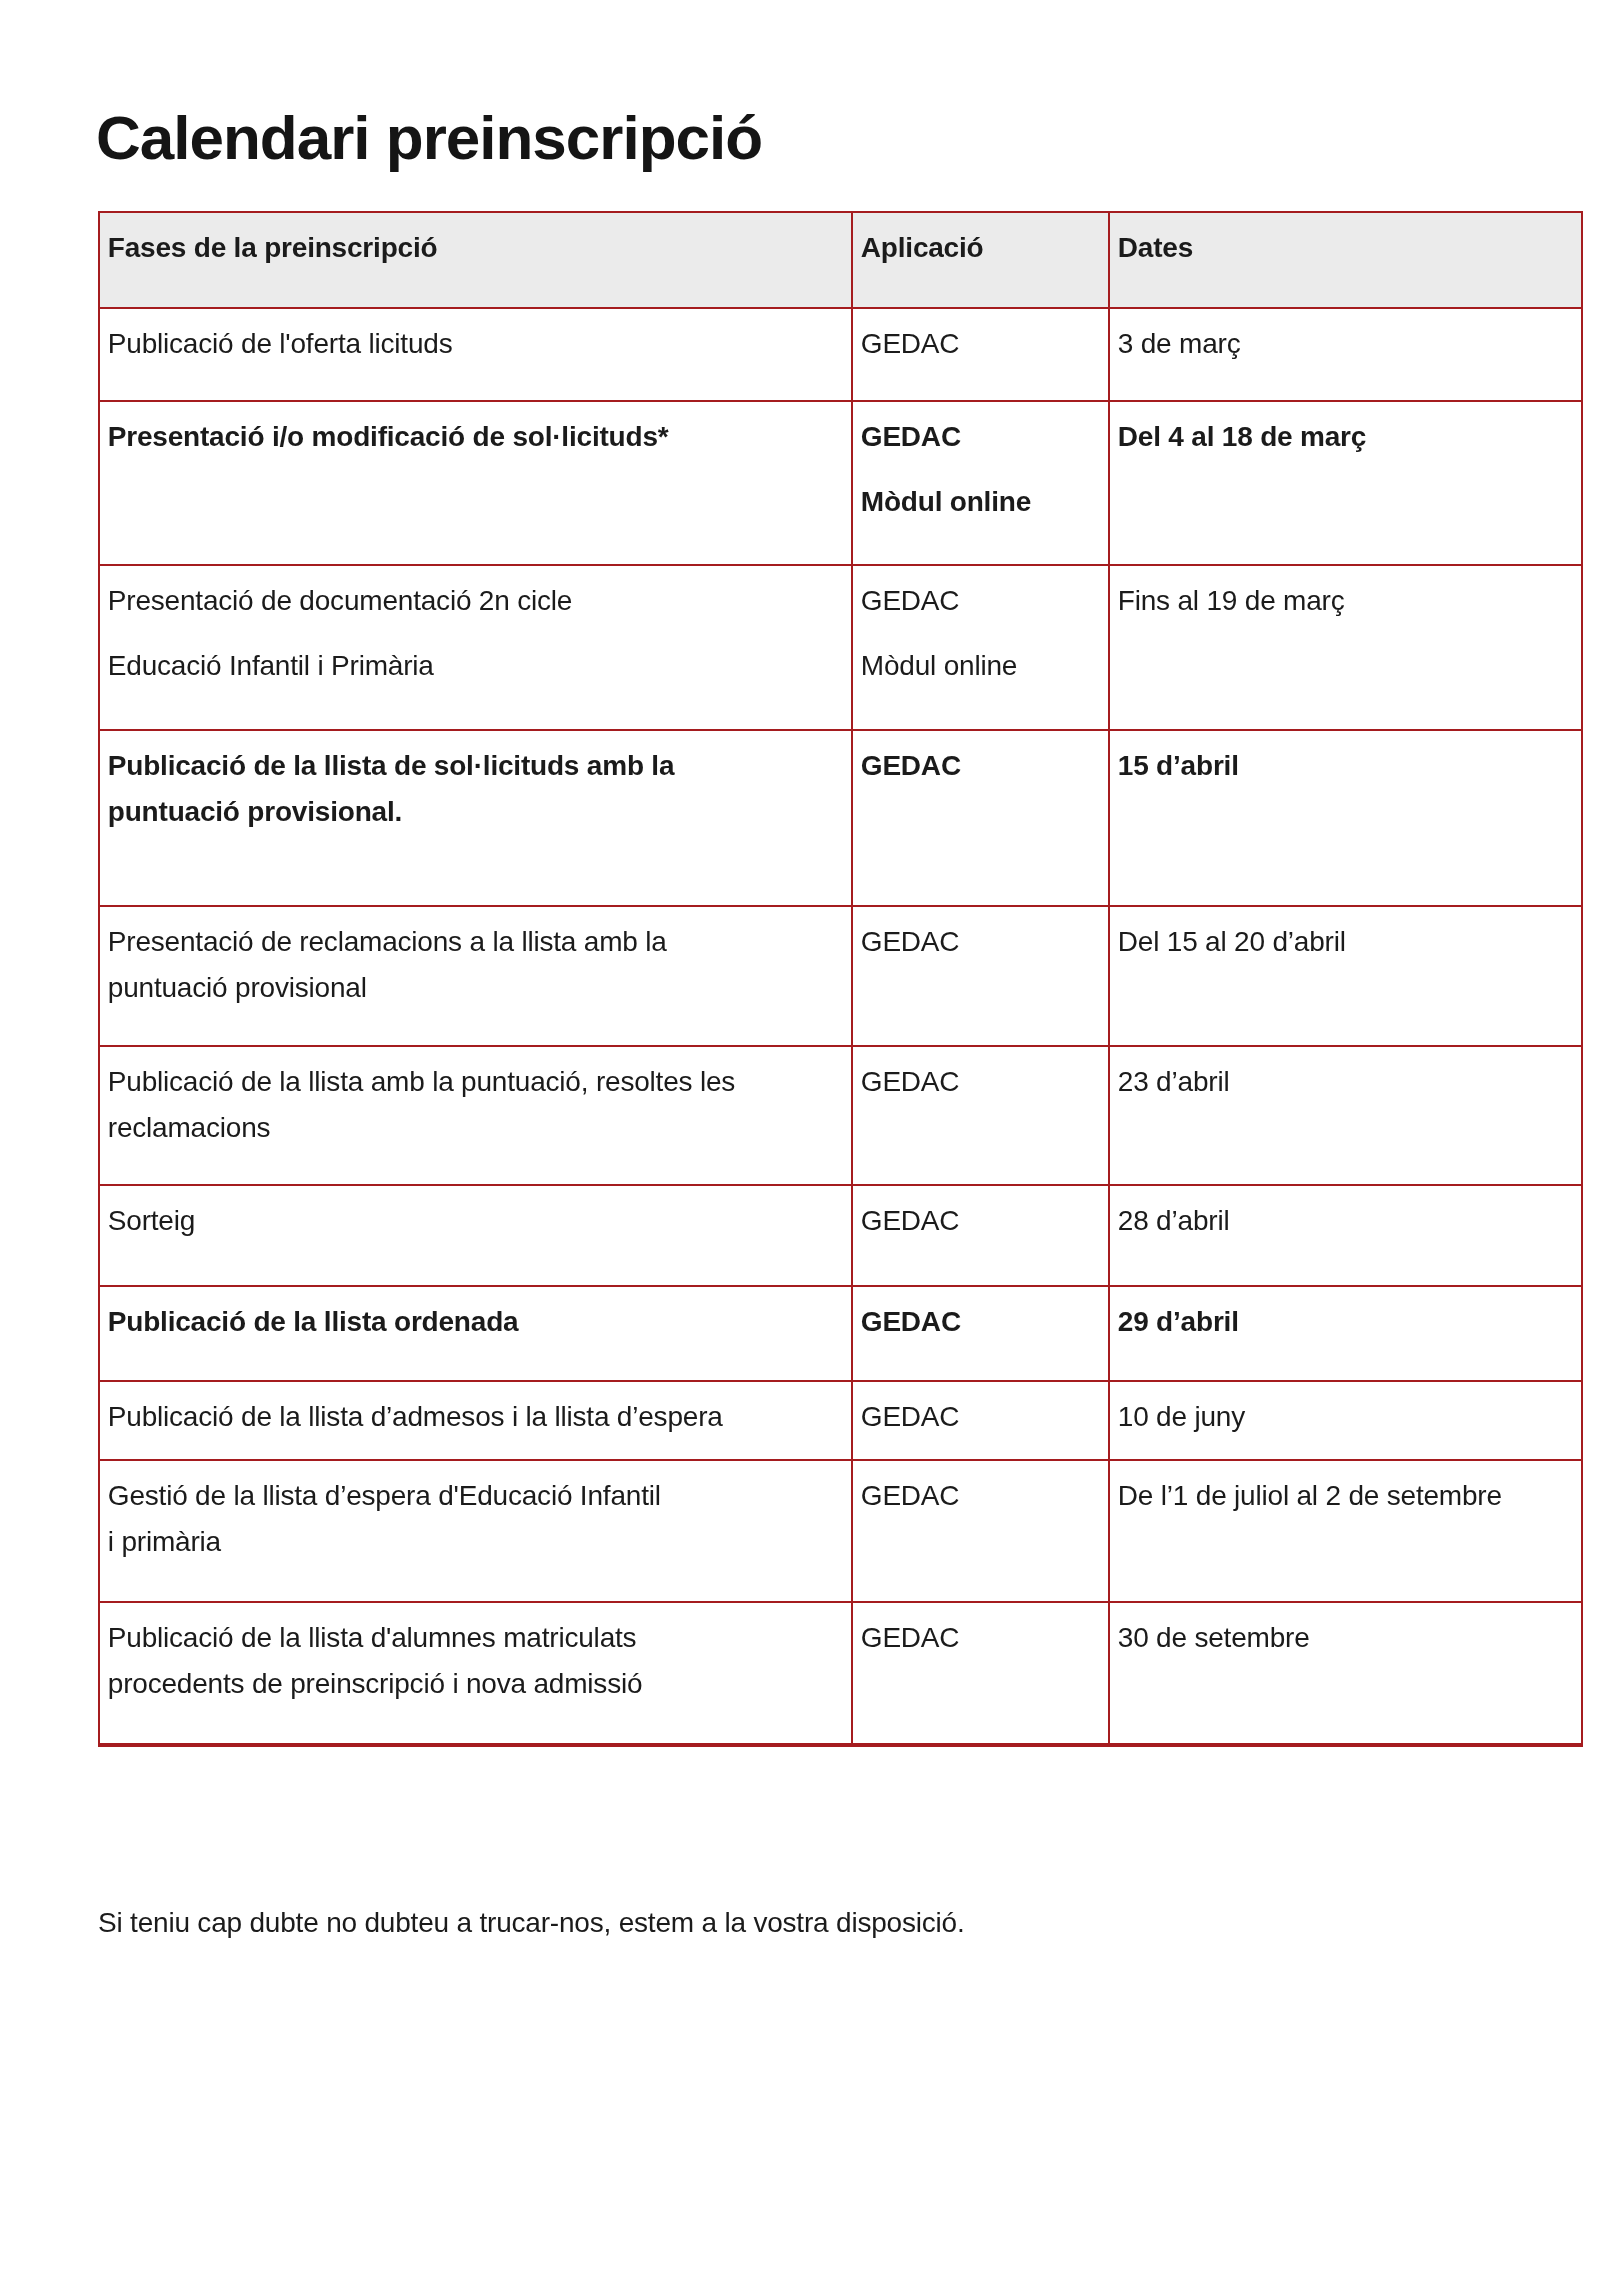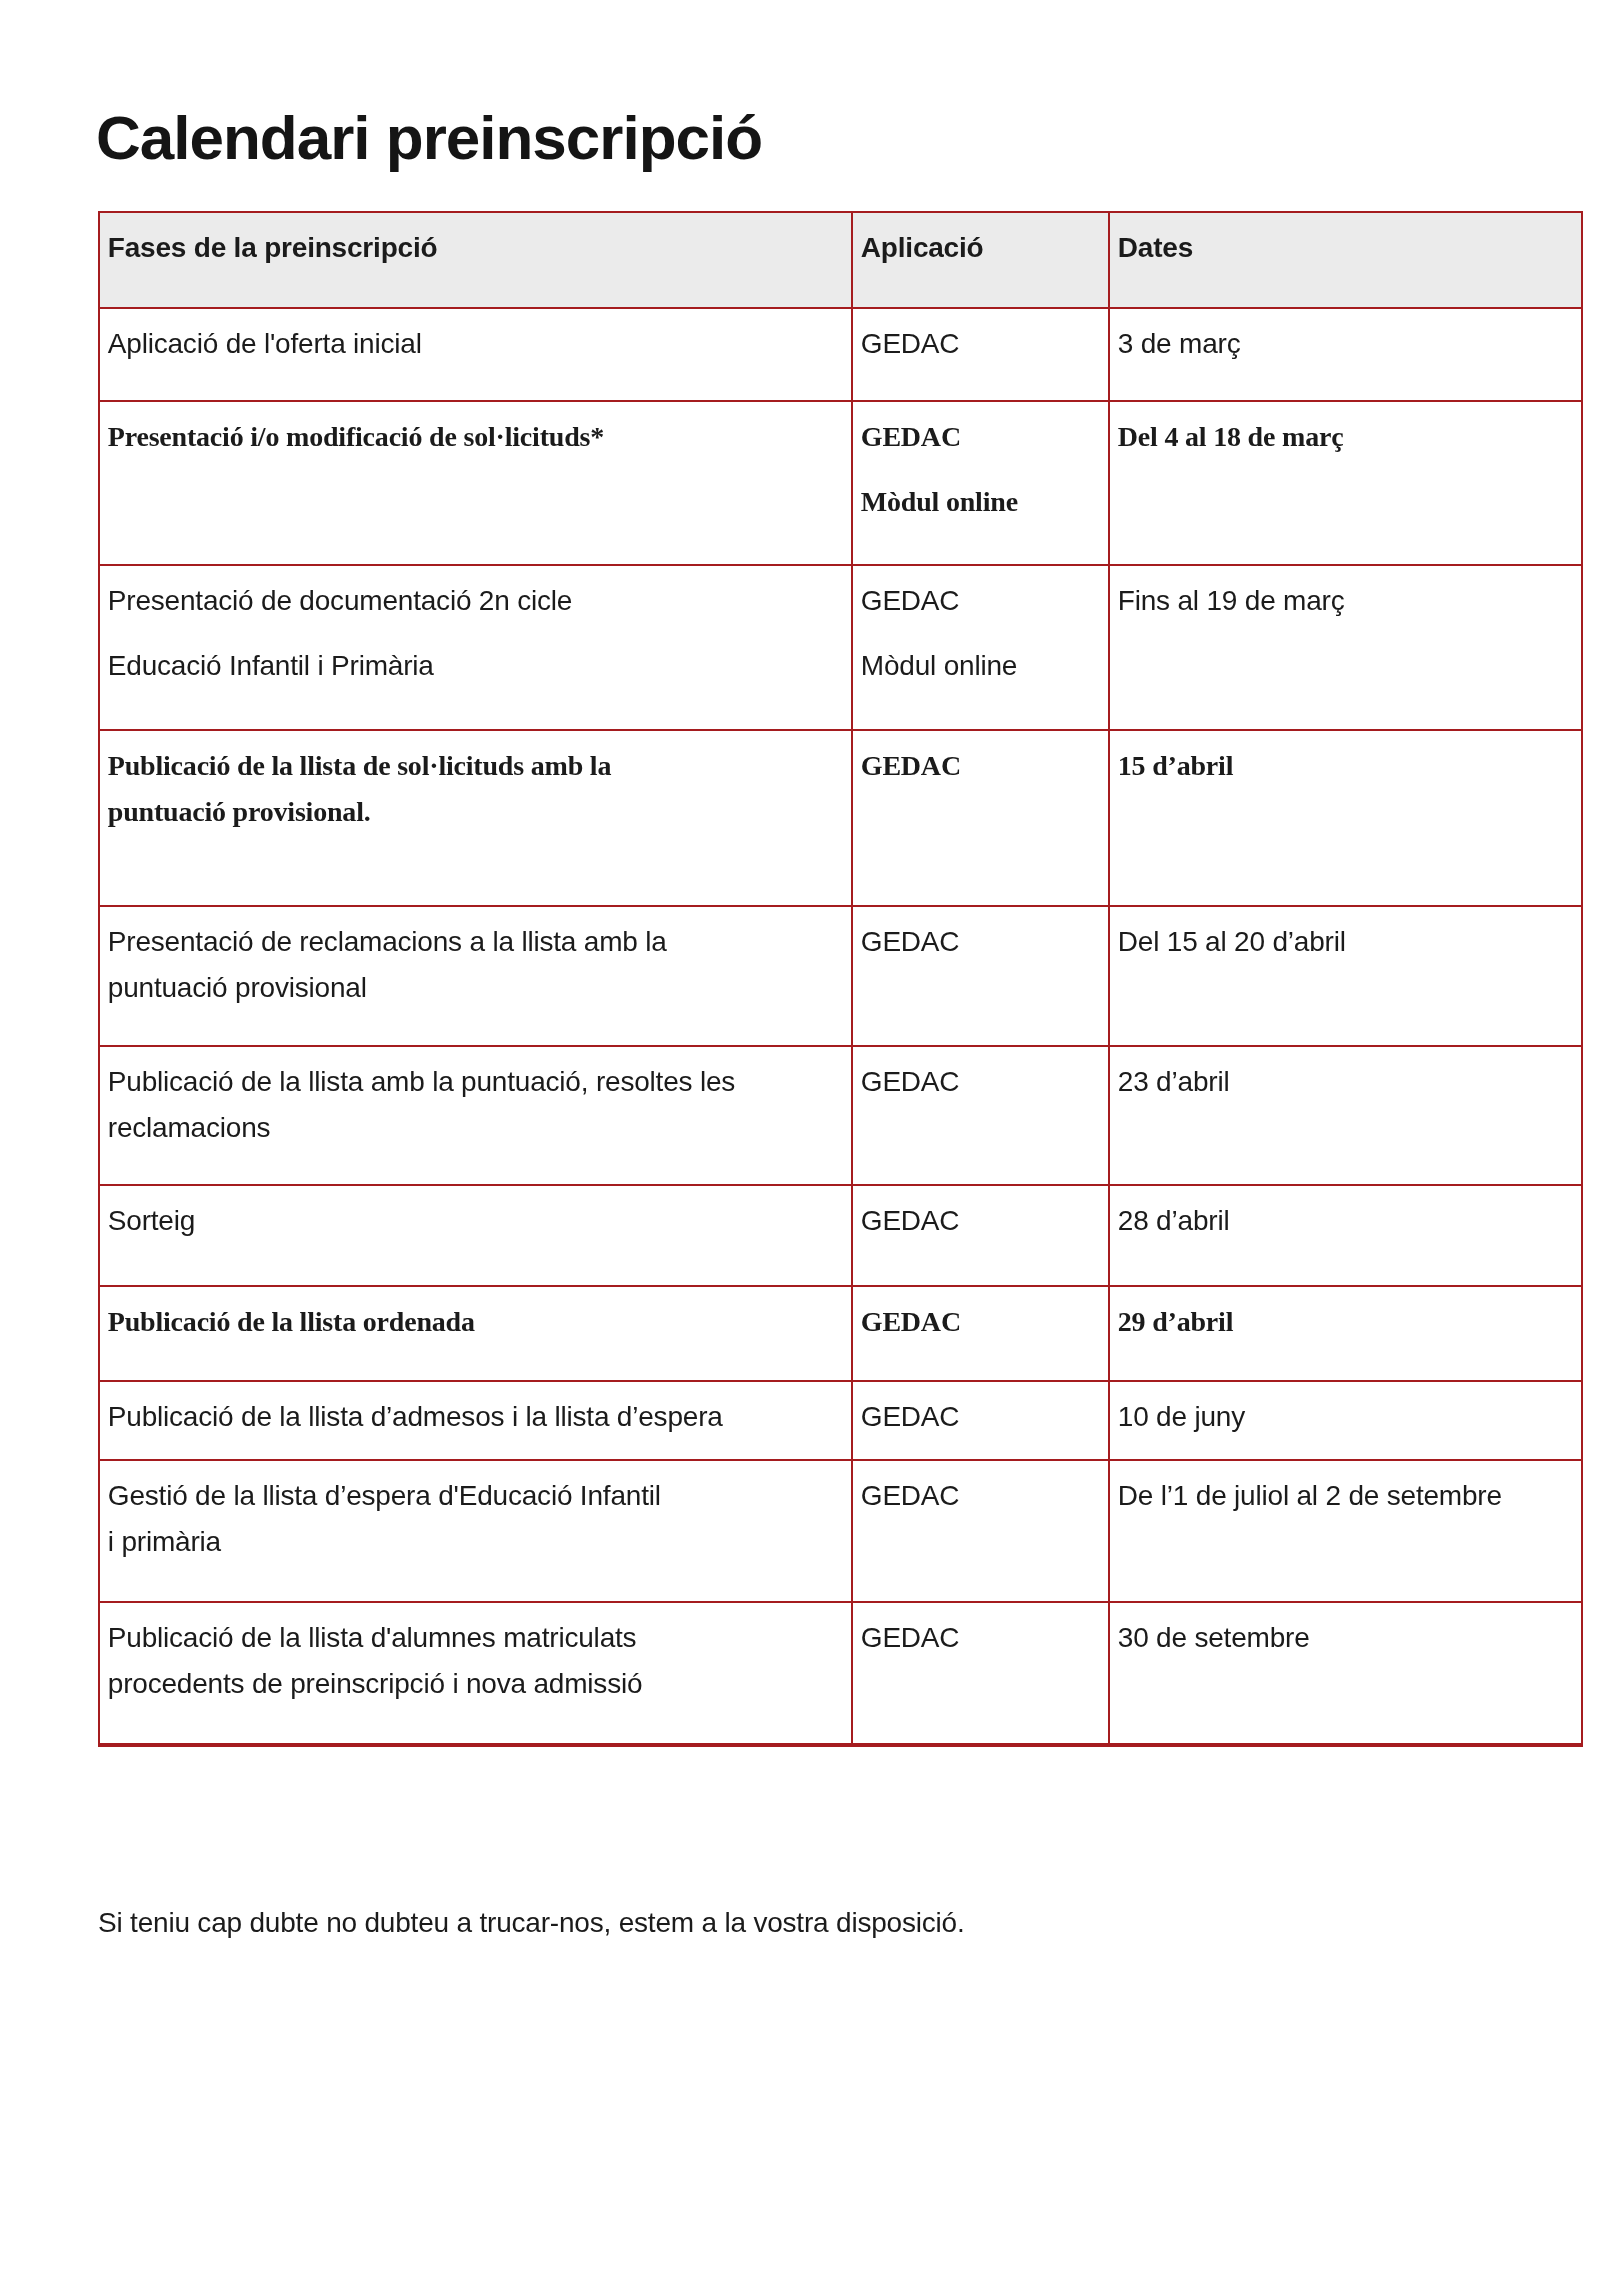--- a/index.html
+++ b/index.html
@@ -49,21 +49,21 @@
     font-size:28px;
     line-height:46px;
     letter-spacing:-0.2px;
     overflow:hidden;
   }
   table.cal thead tr{height:96px;}
   table.cal th{
     background:var(--header-bg);
     font-weight:700;
   }
-  tr.bold td{font-weight:700;font-family:Liberation Serif, serif;}
+  tr.bold td{font-weight:700;}
   p.cp{
     margin:0 0 19.6px 0;
     white-space:pre-line;
   }
   .footer-note{
     position:absolute;
     left:98px;
     top:1900px;
     font-size:28px;
     line-height:46px;
@@ -87,21 +87,21 @@
     <thead>
       <tr>
         <th>Fases de la preinscripció</th>
         <th>Aplicació</th>
         <th>Dates</th>
       </tr>
     </thead>
     <tbody>
         <tr style="height: 93px;">
           <td>
-            <p class="cp">Aplicació de l'oferta inicial</p>
+            <p class="cp">Publicació de l'oferta licituds</p>
           </td>
           <td>
             <p class="cp">GEDAC</p>
           </td>
           <td>
             <p class="cp">3 de març</p>
           </td>
         </tr>
         <tr class="bold" style="height: 164px;">
           <td>

